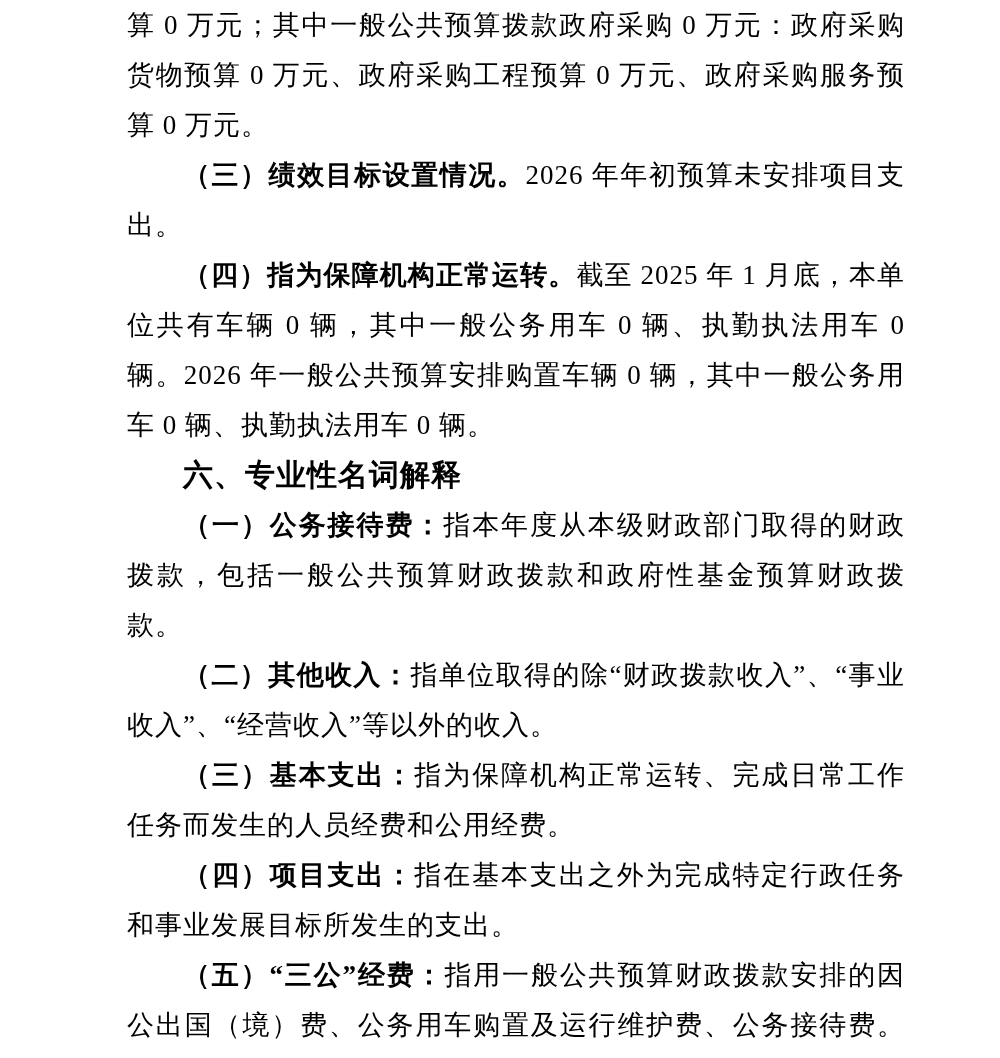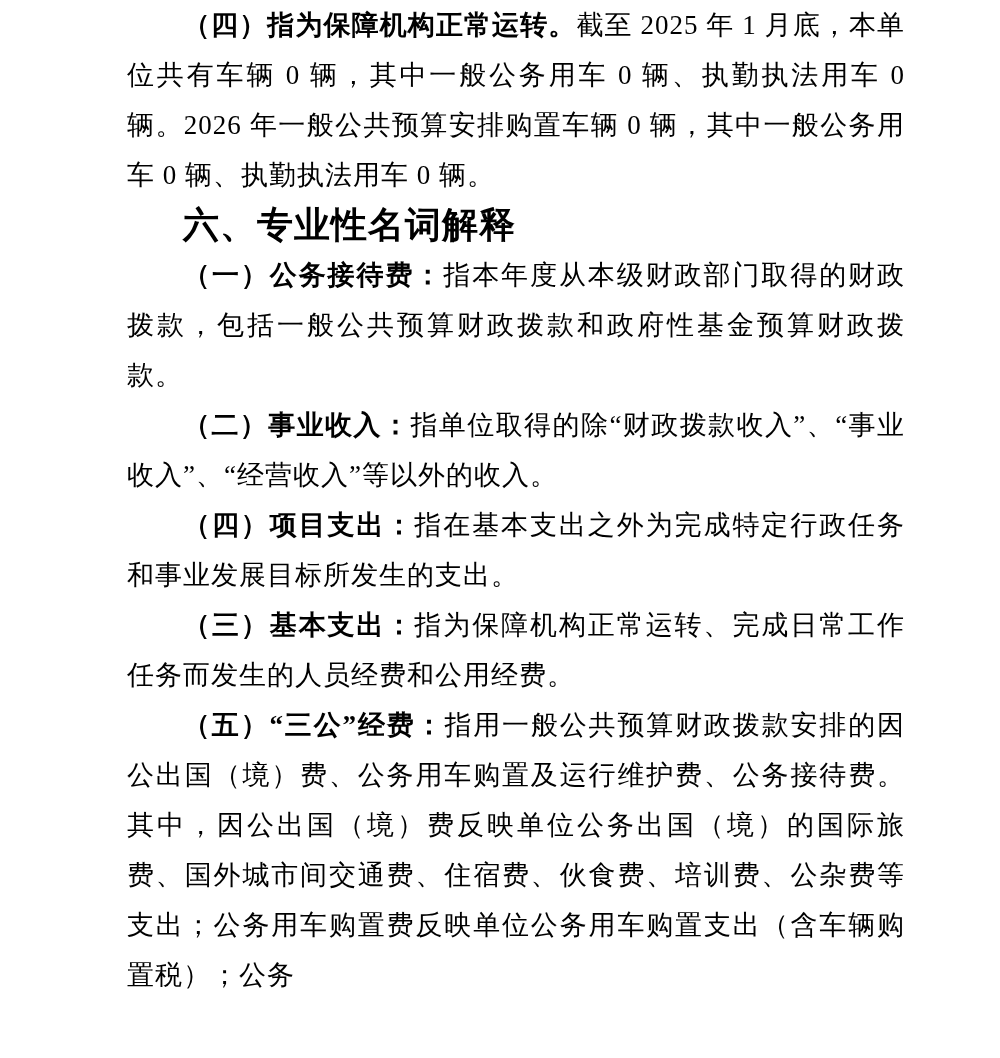--- a/index.html
+++ b/index.html
@@ -29,42 +29,44 @@
     word-break: break-all;
   }
   .para.indent {
     text-indent: 56px;
   }
   .seg-bold {
     font-weight: bold;
   }
   .heading {
     margin: 0;
-    font-size: 36px;
+    font-size: 30px;
     line-height: 50px;
     text-indent: 56px;
     font-weight: bold;
     font-family: "Liberation Sans", sans-serif;
     letter-spacing: 1px;
   }
 </style>
 </head>
 <body>
 
 <div class="page">
 
+  <p class="para"><span>算 0 万元；其中一般公共预算拨款政府采购 0 万元：政府采购货物预算 0 万元、政府采购工程预算 0 万元、政府采购服务预算 0 万元。</span></p>
 
+  <p class="para indent"><span class="seg-bold">（三）绩效目标设置情况。</span><span>2026 年年初预算未安排项目支出。</span></p>
 
   <p class="para indent"><span class="seg-bold">（四）指为保障机构正常运转。</span><span>截至 2025 年 1 月底，本单位共有车辆 0 辆，其中一般公务用车 0 辆、执勤执法用车 0 辆。2026 年一般公共预算安排购置车辆 0 辆，其中一般公务用车 0 辆、执勤执法用车 0 辆。</span></p>
 
   <h2 class="heading"><span>六、专业性名词解释</span></h2>
 
   <p class="para indent"><span class="seg-bold">（一）公务接待费：</span><span>指本年度从本级财政部门取得的财政拨款，包括一般公共预算财政拨款和政府性基金预算财政拨款。</span></p>
 
-  <p class="para indent"><span class="seg-bold">（二）事业收入：</span><span>指单位取得的除“财政拨款收入”、“事业收入”、“经营收入”等以外的收入。</span></p>
+  <p class="para indent"><span class="seg-bold">（二）其他收入：</span><span>指单位取得的除“财政拨款收入”、“事业收入”、“经营收入”等以外的收入。</span></p>
+
+  <p class="para indent"><span class="seg-bold">（三）基本支出：</span><span>指为保障机构正常运转、完成日常工作任务而发生的人员经费和公用经费。</span></p>
 
   <p class="para indent"><span class="seg-bold">（四）项目支出：</span><span>指在基本支出之外为完成特定行政任务和事业发展目标所发生的支出。</span></p>
-
-  <p class="para indent"><span class="seg-bold">（三）基本支出：</span><span>指为保障机构正常运转、完成日常工作任务而发生的人员经费和公用经费。</span></p>
 
   <p class="para indent"><span class="seg-bold">（五）“三公”经费：</span><span>指用一般公共预算财政拨款安排的因公出国（境）费、公务用车购置及运行维护费、公务接待费。其中，因公出国（境）费反映单位公务出国（境）的国际旅费、国外城市间交通费、住宿费、伙食费、培训费、公杂费等支出；公务用车购置费反映单位公务用车购置支出（含车辆购置税）；公务</span></p>
 
 </div>
 
 </body></html>

